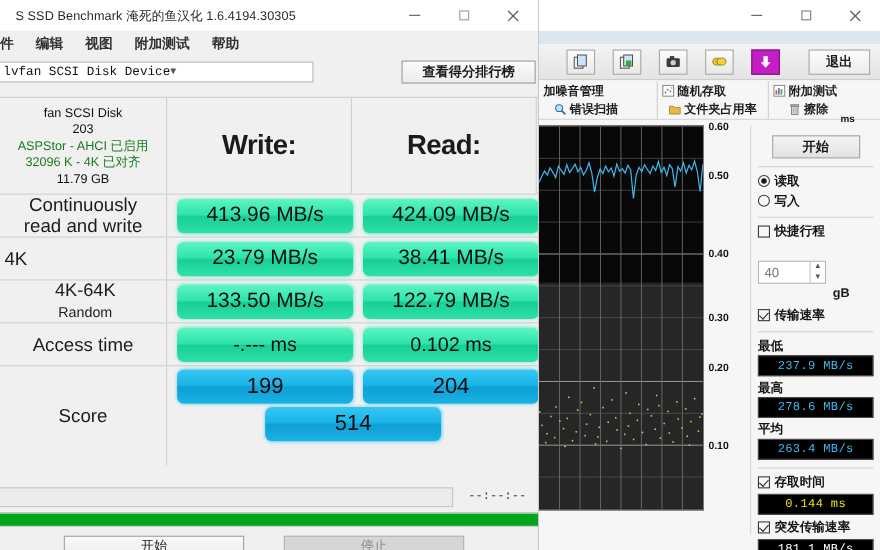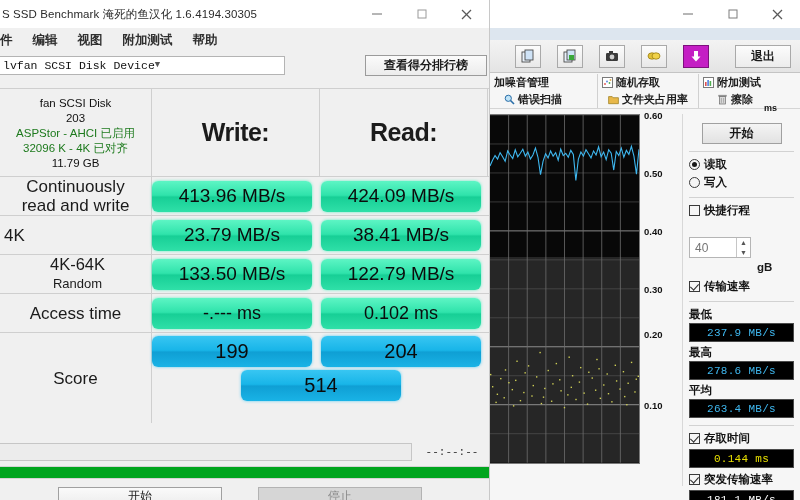--- a/index.html
+++ b/index.html
@@ -18,21 +18,21 @@
     background: #f0f0f0;
     border-right: 1px solid #c8c8c8;
     overflow: hidden;
   }
   .titlebar {
     height: 28px; background: #ffffff;
     display: flex; align-items: center;
     position: relative;
   }
   .title-text {
-    font-size: 11.5px; color: #2b2b2b; padding-left: 2px;
+    font-size: 11.5px; color: #2b2b2b; padding-left: 14px;
     white-space: nowrap; letter-spacing: 0.1px;
   }
   .win-buttons { position: absolute; right: 0; top: 0; display: flex; height: 28px; }
   .win-btn {
     width: 45px; height: 28px;
     display: flex; align-items: center; justify-content: center;
     font-size: 13px; color: #6d6d6d;
   }
   .win-btn svg { display: block; }
 
@@ -91,21 +91,21 @@
   .grid-row.score-row { height: 91px; }
   .row-label {
     width: 152px; border-right: 1px solid #cfcfcf;
     display: flex; align-items: center; justify-content: center;
     font-size: 17px; color: #1b1b1b; text-align: center; line-height: 19px;
   }
   .row-label.left { justify-content: flex-start; padding-left: 4px; }
   .row-label.small { font-size: 16.5px; flex-direction: column; }
   .row-label .sfx { font-size: 13px; }
   .row-vals { width: 338px; display: flex; align-items: center; }
-  .pill-wrap { width: 169px; display: flex; align-items: center; justify-content: flex-start; }
+  .pill-wrap { width: 169px; display: flex; align-items: center; justify-content: flex-end; }
 
   .pill {
     width: 160px; height: 31px; border-radius: 6px;
     display: flex; align-items: center; justify-content: center;
     font-size: 19px; color: #0c0c0c;
     background: linear-gradient(180deg,#5df5c4 0%, #2fe3ab 46%, #17cf96 52%, #2fe0a8 100%);
     box-shadow: 0 0 3px rgba(70,240,190,0.85);
   }
   .pill.small-txt { font-size: 18px; }
 
@@ -586,21 +586,21 @@
             <rect x="137.08" y="290.97" width="1.4" height="1.4" fill="#cfcf55"></rect>
             <rect x="141.82" y="248.38" width="1.4" height="1.4" fill="#cfcf55"></rect>
             <rect x="146.57" y="265.30" width="1.4" height="1.4" fill="#cfcf55"></rect>
             <rect x="145.26" y="278.13" width="1.4" height="1.4" fill="#cfcf55"></rect>
             <rect x="148.60" y="262.38" width="1.4" height="1.4" fill="#cfcf55"></rect>
           </svg>
       </div>
       <div class="axis-right">
         <span class="ms-label">ms</span>
         <span class="axis-tick" style="top:-4px">0.60</span>
-        <span class="axis-tick" style="top:54px">0.50</span>
+        <span class="axis-tick" style="top:41px">0.50</span>
         <span class="axis-tick" style="top:112px">0.40</span>
         <span class="axis-tick" style="top:170px">0.30</span>
         <span class="axis-tick" style="top:215px">0.20</span>
         <span class="axis-tick" style="top:286px">0.10</span>
       </div>
 
       <div class="ctrl">
         <div class="start-btn">开始</div>
         <div class="hr"></div>
 

